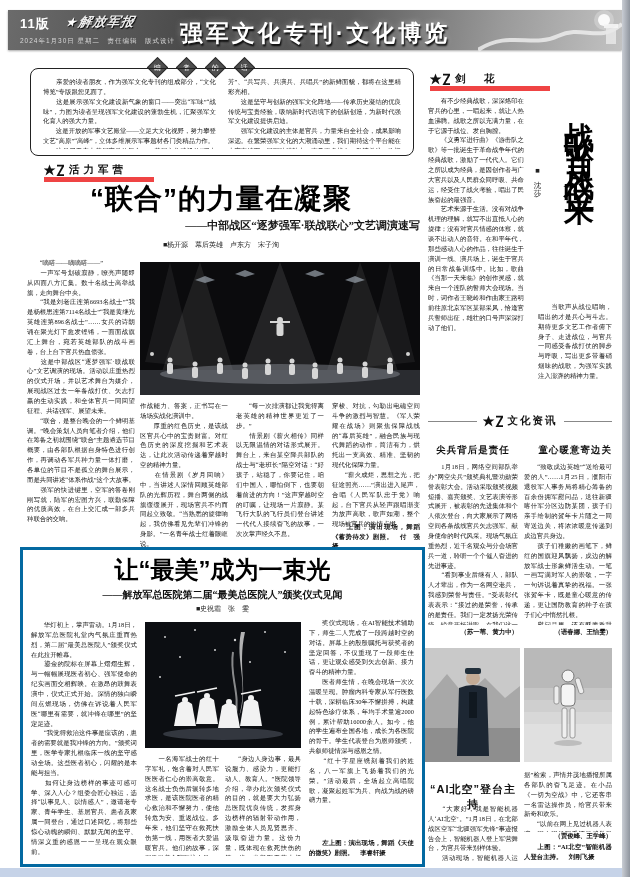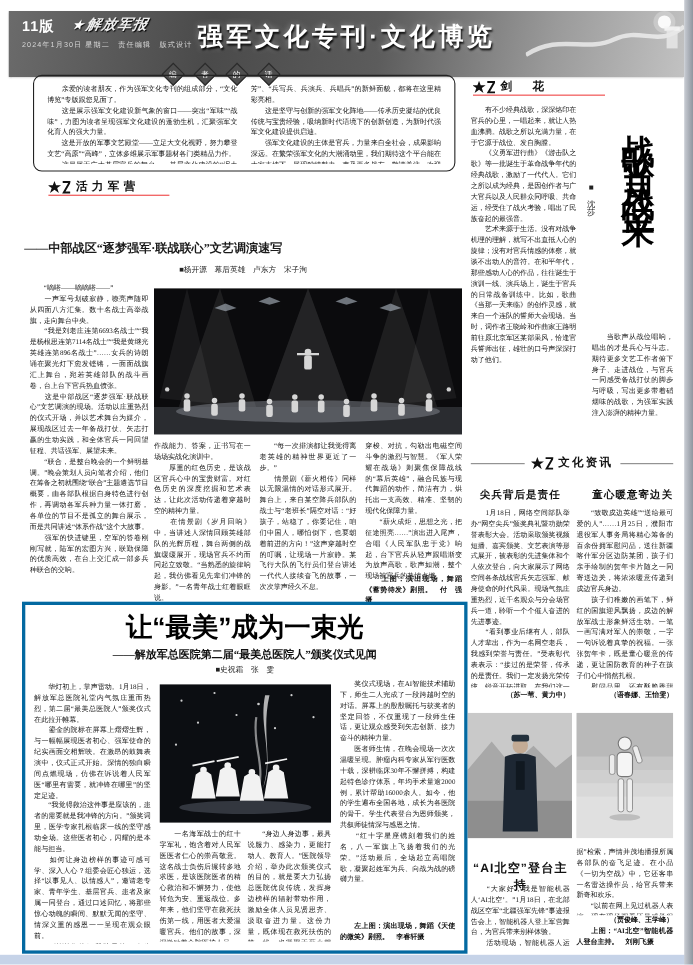--- a/index.html
+++ b/index.html
@@ -1,20 +1,20 @@
 <!DOCTYPE html>
 <html><head>
 <meta charset="utf-8">
 <style>
   html,body{margin:0;padding:0;background:#e9edf2;}
   #page{position:relative;width:630px;height:877px;background:#ffffff;overflow:hidden;
         font-family:"Liberation Serif", serif;color:#111;}
   .abs{position:absolute;}
   
-  .banner{left:8px;top:10px;width:614px;height:60px;
+  .banner{left:8px;top:10px;width:614px;height:40px;
     background:linear-gradient(100deg,#6b6b6b 0%,#4a4a4a 30%,#5c5c5c 55%,#9a9a9a 80%,#c2c2c2 100%);
     box-shadow:0 1px 2px rgba(0,0,0,.35);}
   .edition{left:12px;top:5px;color:#fff;font-family:"Liberation Sans",sans-serif;
     font-weight:bold;font-size:13px;letter-spacing:1px;}
   .masthead{left:58px;top:3px;color:#eee;font-style:italic;font-weight:bold;font-size:13px;
     transform:skewX(-12deg);letter-spacing:1px;text-shadow:1px 1px 1px #000;}
   .star-glyph{color:#fff;font-size:11px;margin-right:2px;}
   .dateline{left:12px;top:27px;color:#d8d8d8;font-size:6.5px;letter-spacing:1px;
     font-family:"Liberation Sans",sans-serif;}
   .banner-title{left:0;top:8px;width:614px;text-align:center;color:#fff;
@@ -24,27 +24,27 @@
   .edbox{left:30px;top:68px;width:384px;height:88px;border:1.5px solid #222;border-radius:8px;
     padding:8px 12px 6px 12px;box-sizing:border-box;display:flex;gap:12px;}
   .edcol{flex:1;}
   .diamond-row{left:150px;top:60px;display:flex;gap:14px;}
   .dia{width:13px;height:13px;background:#4e4e4e;border:1px solid #2a2a2a;transform:rotate(45deg);
     display:flex;align-items:center;justify-content:center;}
   .dia span{transform:rotate(-45deg);color:#fff;font-size:7px;font-family:"Liberation Sans",sans-serif;}
   
   .sec-head{display:flex;align-items:center;gap:5px;font-family:"Liberation Sans",sans-serif;
     font-weight:bold;font-size:10.5px;letter-spacing:4px;}
-  .sec-rule{border-bottom:1px solid #ef4444;}
+  .sec-rule{border-bottom:5px solid #ef4444;}
   
   .bodytext{font-size:6.4px;line-height:1.54;text-align:justify;white-space:pre-line;
     color:#141414;overflow:hidden;}
   .headline1{left:22px;top:180px;width:398px;text-align:center;font-family:"Liberation Sans",sans-serif;
     font-weight:900;font-size:28px;letter-spacing:1px;color:#000;}
-  .subtitle1{left:22px;top:218px;width:398px;text-align:left;font-weight:bold;font-size:11px;color:#1a1a1a;}
+  .subtitle1{left:22px;top:218px;width:398px;text-align:right;font-weight:bold;font-size:11px;color:#1a1a1a;}
   .byline{text-align:center;font-size:7px;color:#222;}
   .caption{font-size:6.4px;line-height:1.5;text-align:justify;white-space:pre-line;font-weight:bold;}
   .sig{font-size:6.4px;font-weight:bold;text-align:right;}
   .news-title{text-align:center;font-family:"Liberation Sans",sans-serif;font-weight:bold;font-size:9.5px;letter-spacing:1px;}
   
   .redbox{left:20px;top:547px;width:405px;height:320px;border:3px solid #0369a1;box-sizing:border-box;}
   .headline2{left:0;top:4px;width:399px;text-align:center;font-family:"Liberation Sans",sans-serif;
     font-weight:900;font-size:24px;color:#000;}
   .subtitle2{left:0;top:38px;width:399px;text-align:center;font-weight:bold;font-size:10px;}
   
@@ -109,20 +109,21 @@
   </div>
 
   <div class="abs sec-head sec-rule" style="left:44px;top:163px;width:110px;">
     <svg width="20" height="13" viewBox="0 0 40 26">
       <polygon points="11,1 14,9 23,9 16,14 19,23 11,17 3,23 6,14 -1,9 8,9" fill="#111"></polygon>
       <path d="M26 3 L39 3 L28 22 L40 22" stroke="#111" stroke-width="3.5" fill="none"></path>
     </svg>
     <span>活力军营</span>
   </div>
 
+  <div class="abs headline1">“联合”的力量在凝聚</div>
   <div class="abs subtitle1">——中部战区“逐梦强军·联战联心”文艺调演速写</div>
   <div class="abs byline" style="left:22px;top:240px;width:398px;">■杨开源　幕后英雄　卢东方　宋子洵</div>
 
   <div class="abs bodytext" style="left:27px;top:258px;width:108px;height:302px;">　　“嘀嗒——嘀嘀嗒——”
 　　一声军号划破寂静，嘹亮声随即从四面八方汇集。数十名战士高举战旗，走向舞台中央。
 　　“我是刘老庄连第6693名战士”“我是杨根思连第7114名战士”“我是黄继光英雄连第896名战士”……女兵的诗朗诵在聚光灯下愈发铿锵，一面面战旗汇上舞台，宛若英雄部队的战斗画卷，台上台下官兵热血偾张。
 　　这是中部战区“逐梦强军·联战联心”文艺调演的现场。活动以庄重热烈的仪式开场，并以艺术舞台为媒介，展现战区过去一年备战打仗、矢志打赢的生动实践，和全体官兵一同回望征程、共话强军、展望未来。
 　　“联合，是整台晚会的一个鲜明基调。”晚会策划人员向笔者介绍，他们在筹备之初就围绕“联合”主题遴选节目概要，由各部队根据自身特色进行创作，再调动各军兵种力量一体打磨，各单位的节目不是孤立的舞台展示，而是共同讲述“体系作战”这个大故事。
 　　强军的快进键里，空军的答卷刚刚写就，陆军的宏图方兴，联勤保障的优质高效，在台上交汇成一部多兵种联合的交响。</div>
 

